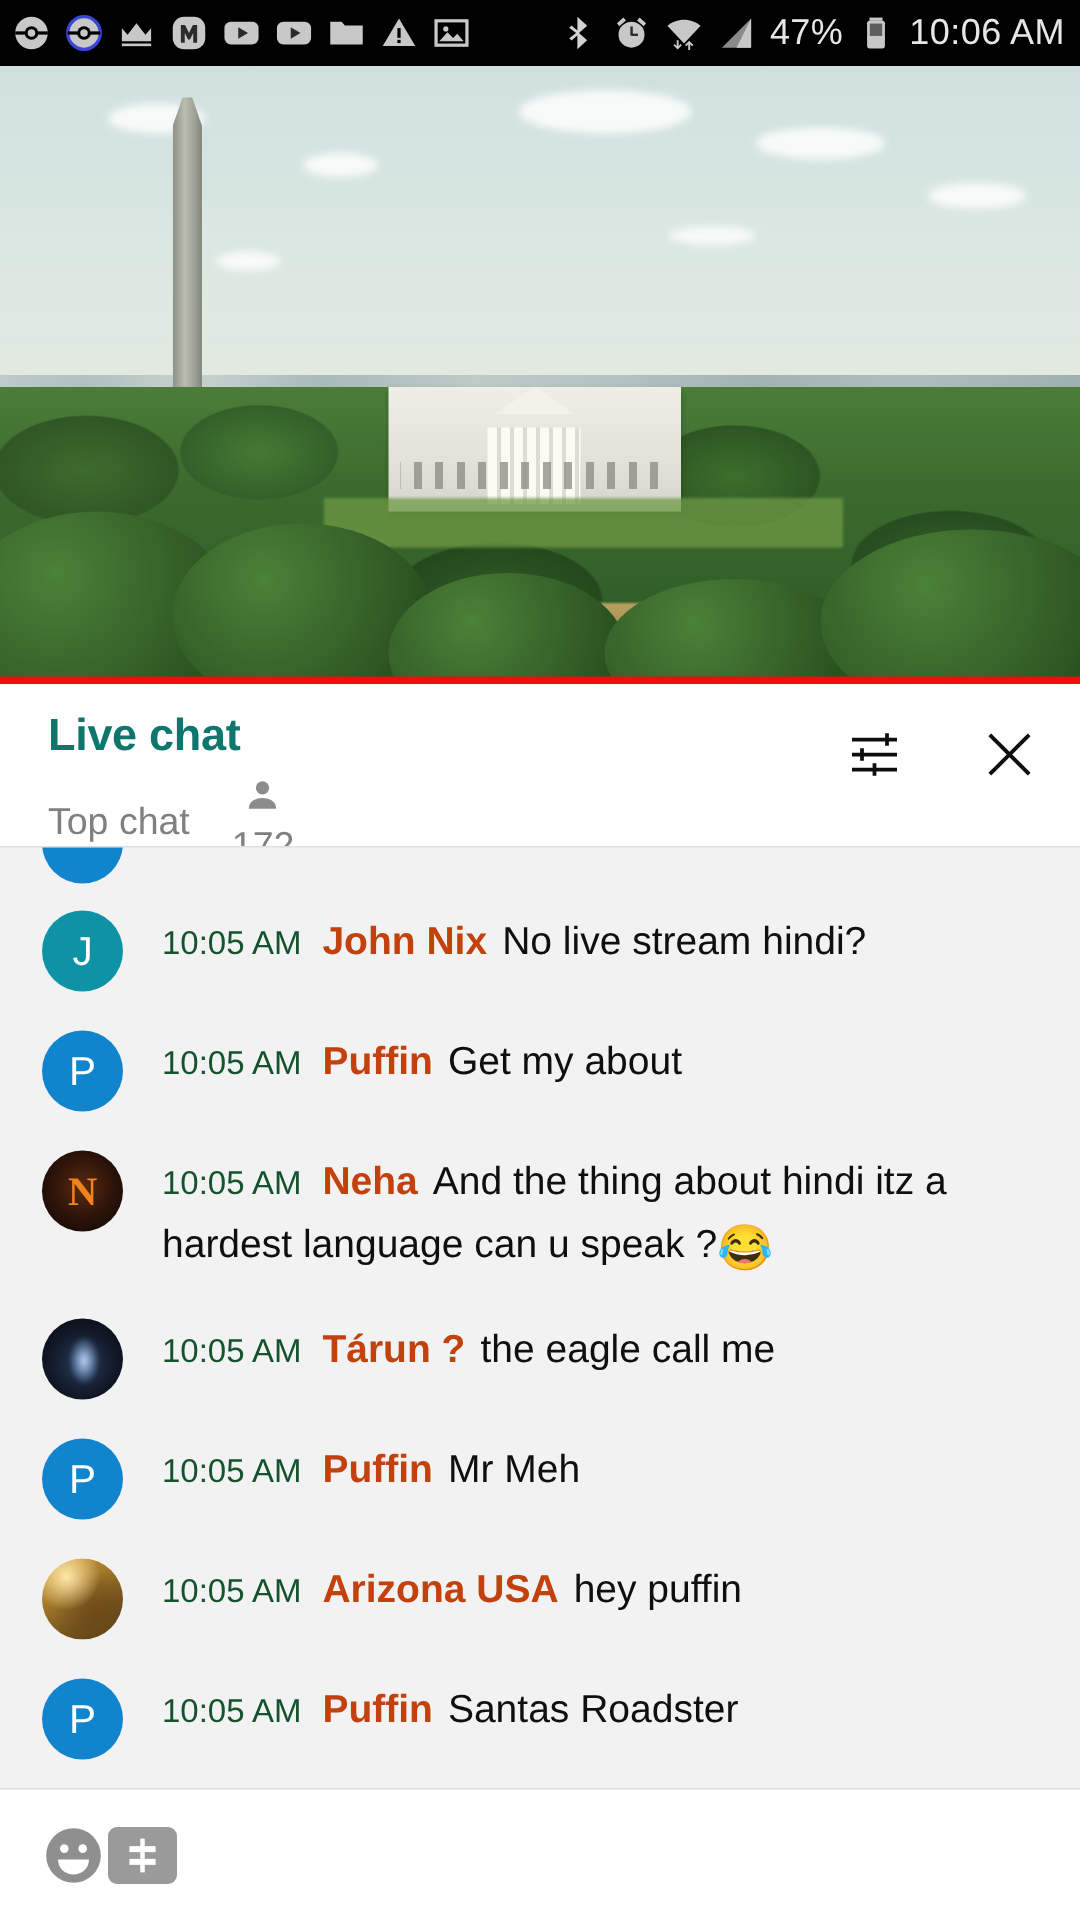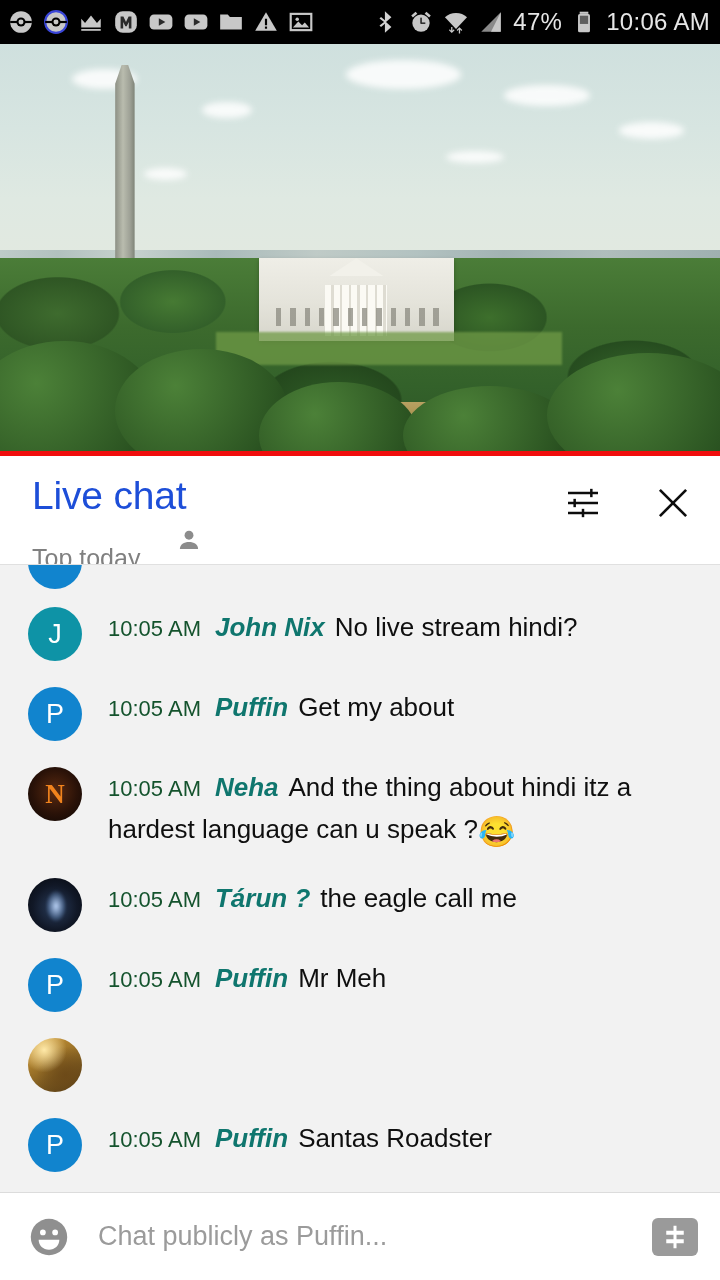--- a/index.html
+++ b/index.html
@@ -87,21 +87,21 @@
     background: radial-gradient(circle at 35% 30%, #4c8138 0%, #2c5522 70%, #1f3f19 100%);
   }
   .progressbar { position: absolute; left: 0; right: 0; bottom: 0; height: 5px; background: #f00d0d; }
 
   
   .chat-header {
     position: relative; height: 108px; background: #fff;
     padding: 18px 18px 0 32px; display: flex; align-items: flex-start;
   }
   .ch-titles { flex: 1; }
-  .ch-title { font-size: 39px; color: #1d4ed8; font-weight: 400; letter-spacing: -.2px; }
+  .ch-title { font-size: 30px; color: #0f766e; font-weight: 700; letter-spacing: -.2px; }
   .ch-sub { display: flex; align-items: center; margin-top: 9px; }
   .ch-subtext { font-size: 25px; color: #808080; }
   .ch-viewers { display: flex; align-items: center; margin-left: 28px; gap: 7px; flex-direction: column; }
   .ch-count { font-size: 25px; color: #808080; }
   .ch-actions { display: flex; align-items: center; gap: 48px; padding-top: 8px; padding-right: 8px; }
   .ch-btn { width: 42px; height: 42px; display: flex; align-items: center; justify-content: center; cursor: pointer; }
 
   
   .chat-list {
     position: relative; background: #f2f2f2; height: 628px; overflow: hidden;
@@ -109,21 +109,21 @@
   }
   .msg { display: flex; padding: 0 14px 0 28px; position: relative; }
   .avatar {
     width: 54px; height: 54px; border-radius: 50%; flex: 0 0 54px;
     display: flex; align-items: center; justify-content: center;
     color: #fff; font-size: 27px; overflow: hidden;
   }
   .msg-body { margin-left: 26px; padding-right: 10px; }
   .msg-line { font-size: 26px; line-height: 41px; color: #0f0f0f; }
   .ts { color: #14532d; font-size: 22px; margin-right: 14px; }
-  .author { font-weight: bold; color: #0f766e; margin-right: 10px; font-style: italic; }
+  .author { font-weight: bold; color: #c2410c; margin-right: 10px; }
   .emoji { font-size: 30px; vertical-align: -4px; }
 
   .av-j { background: #0e93a6; }
   .av-p { background: #1184ce; }
   .av-n {
     background: radial-gradient(circle at 50% 45%, #5a2a10 0%, #2a1208 55%, #0b0604 100%);
     color: #f0831d; font-weight: bold; font-family: "Liberation Serif", serif;
   }
   .av-t { background: radial-gradient(circle at 50% 55%, #2a3d5c 0%, #111827 55%, #05070c 100%); }
   .av-t .om {
@@ -255,21 +255,21 @@
     <div class="fgtree" style="left:36%;width:22%;height:26%;bottom:-8%"></div>
     <div class="fgtree" style="left:56%;width:24%;height:24%;bottom:-7%"></div>
     <div class="fgtree" style="left:76%;width:28%;height:30%;bottom:-5%"></div>
     <div class="progressbar"></div>
   </div>
 
   <div class="chat-header">
     <div class="ch-titles">
       <div class="ch-title">Live chat</div>
       <div class="ch-sub">
-        <span class="ch-subtext">Top today</span>
+        <span class="ch-subtext">Top chat</span>
         <span class="ch-viewers">
           <svg width="26" height="26" viewBox="0 0 24 24">
             <circle cx="12" cy="7.6" r="4.1" fill="#8c8c8c"></circle>
             <path d="M3.6 20.4c0-4.3 3.8-6.6 8.4-6.6s8.4 2.3 8.4 6.6z" fill="#8c8c8c"></path>
           </svg>
           <span class="ch-count">172</span>
         </span>
       </div>
     </div>
     <div class="ch-actions">
@@ -326,38 +326,40 @@
           </div>
         </div>
         <div class="msg" style="padding-top: 26px;">
           <div class="avatar av-p">P</div>
           <div class="msg-body">
             <div class="msg-line"><span class="ts">10:05 AM</span><span class="author">Puffin</span><span>Mr Meh</span></div>
           </div>
         </div>
         <div class="msg" style="padding-top: 26px;">
           <div class="avatar av-az"></div>
+          <div class="msg-body">
+            <div class="msg-line"><span class="ts">10:05 AM</span><span class="author">Arizona USA</span><span>hey puffin</span></div>
+          </div>
         </div>
         <div class="msg" style="padding-top: 26px;">
           <div class="avatar av-p">P</div>
           <div class="msg-body">
             <div class="msg-line"><span class="ts">10:05 AM</span><span class="author">Puffin</span><span>Santas Roadster</span></div>
           </div>
         </div>
       </div>
   </div>
 
   <div class="composer">
     <svg width="46" height="46" viewBox="0 0 24 24">
       <circle cx="12" cy="12" r="9.5" fill="#8f8f8f"></circle>
       <circle cx="8.8" cy="9.6" r="1.5" fill="#fff"></circle>
         <circle cx="15.2" cy="9.6" r="1.5" fill="#fff"></circle>
       <path d="M6.6 13.4h10.8c0 3-2.4 5.2-5.4 5.2s-5.4-2.2-5.4-5.2z" fill="#fff"></path>
     </svg>
-    <div class="comp-input">Chat publicly as Puffin...</div>
     <div class="superchat">
       <svg width="30" height="30" viewBox="0 0 24 24">
         <rect x="10.8" y="3" width="2.4" height="18" fill="#fff"></rect>
         <rect x="5" y="7" width="14" height="3.2" fill="#fff"></rect>
         <rect x="5" y="13.8" width="14" height="3.2" fill="#fff"></rect>
       </svg>
     </div>
   </div>
 </div>
 

